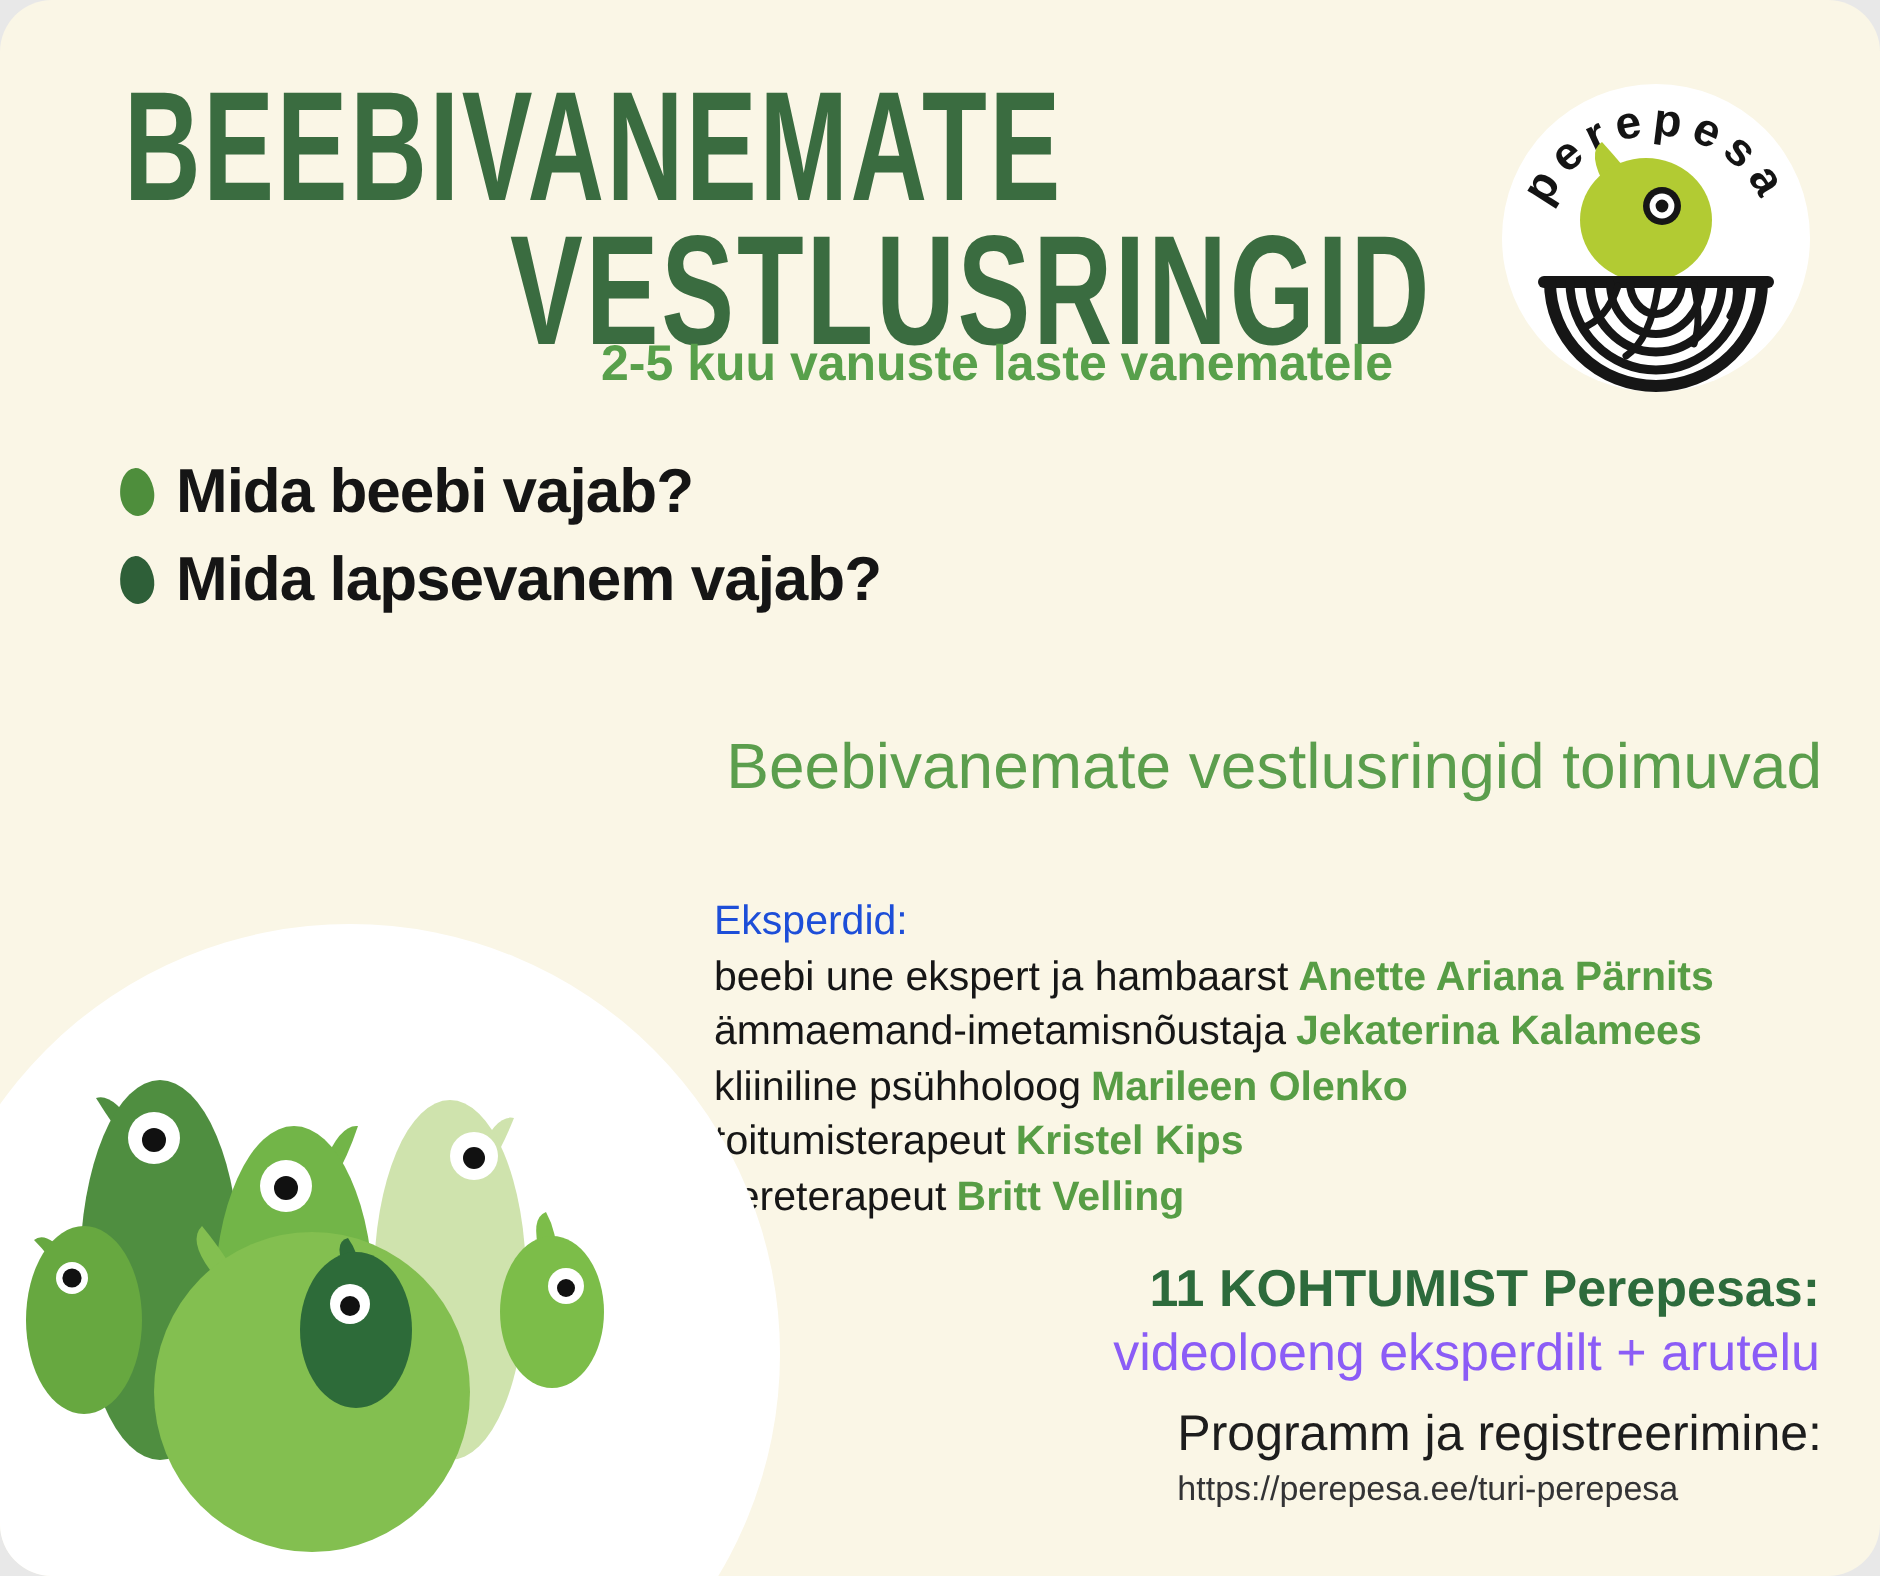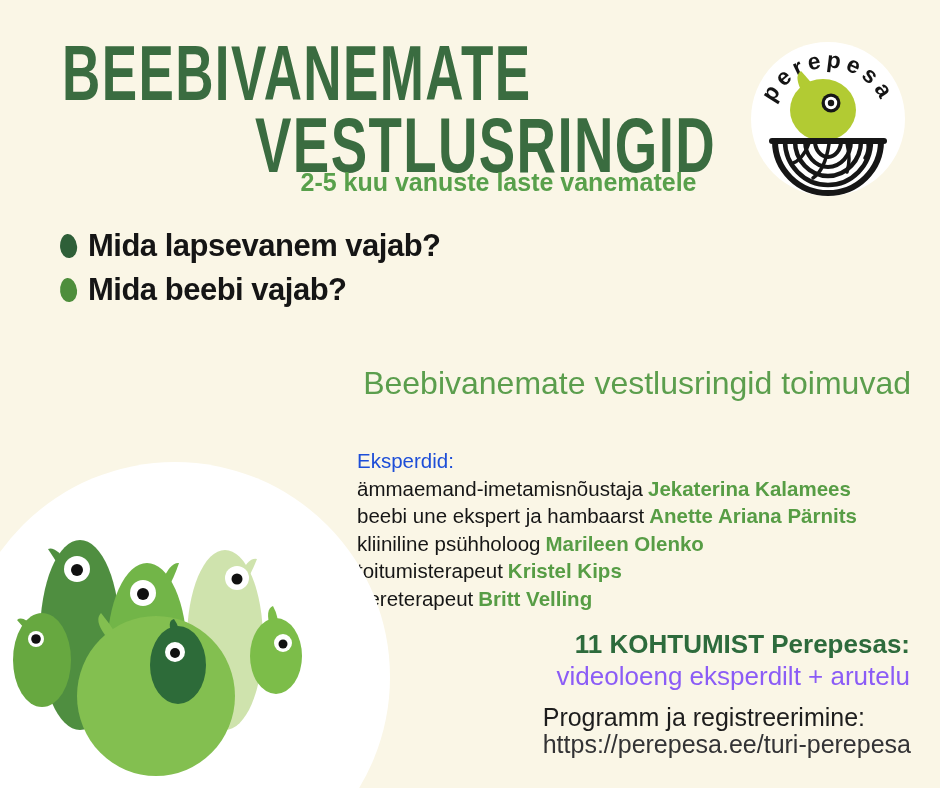--- a/index.html
+++ b/index.html
@@ -1,20 +1,21 @@
 <!DOCTYPE html>
 <html><head>
 <meta charset="utf-8">
 <style>
   html,body{margin:0;padding:0;background:#e8e8e8;}
   .poster{
     position:relative;width:940px;height:788px;overflow:hidden;
     background:#faf6e6;
     font-family:"Liberation Sans",sans-serif;
     color:#161616;
+    border-radius:26px;
   }
   
   .title-line{position:absolute;line-height:1;font-weight:700;color:#3a6c40;
     letter-spacing:2px;transform:scaleX(.68);transform-origin:left top;white-space:nowrap;}
   .title-line.l1{left:62px;top:34px;font-size:78px;}
   .title-line.l2{left:255px;top:106px;font-size:78px;transform:scaleX(.70);}
   .subtitle{position:absolute;left:255px;top:168px;width:487px;text-align:center;
     font-size:25px;font-weight:700;color:#58a04b;}
   
   .logo{position:absolute;left:751px;top:42px;width:154px;height:154px;}
@@ -31,21 +32,21 @@
   
   .experts{position:absolute;left:357px;top:447px;font-size:20.5px;line-height:27.5px;white-space:nowrap;}
   .experts-heading{color:#1d4ed8;}
   .expert-name{font-weight:700;color:#579d45;margin-left:5px;}
   
   .meetings{position:absolute;right:30px;top:628px;text-align:right;line-height:32px;white-space:nowrap;}
   .meetings-heading{font-size:26px;font-weight:700;color:#2d6b3c;}
   .meetings-desc{font-size:26px;color:#8b5cf6;}
   .registration{position:absolute;right:29px;top:704px;text-align:left;line-height:27px;white-space:nowrap;}
   .registration-label{font-size:25px;color:#1d1d1d;}
-  .registration-url{font-size:25px;color:#333335;text-decoration:none;display:block;}
+  .registration-url{font-size:17px;color:#333335;text-decoration:none;display:block;}
   
   .white-circle{position:absolute;left:-40px;top:462px;width:430px;height:430px;
     border-radius:50%;background:#ffffff;}
   .birds{position:absolute;left:10px;top:532px;}
 </style>
 </head>
 <body>
 
 <div class="poster">
 
@@ -77,40 +78,40 @@
       <path d="M 64,99 A 13,16 0 0 0 90,99" stroke-width="4"></path>
       <path d="M 40,122 Q 52,118 58,101" stroke-width="3.5"></path>
       <path d="M 62,136 Q 74,128 78,102" stroke-width="3.5"></path>
       <path d="M 96,130 Q 100,118 96,101" stroke-width="3.5"></path>
       <path d="M 114,116 Q 118,110 117,100" stroke-width="3.5"></path>
     </g>
   </svg>
 
   <div class="bullets">
     <div class="bullet-row">
+      <span class="bullet-egg" style="background: rgb(78, 142, 60);"></span>
+      <span class="bullet-label">Mida beebi vajab?</span>
+    </div>
+    <div class="bullet-row">
       <span class="bullet-egg" style="background: rgb(46, 95, 56);"></span>
       <span class="bullet-label">Mida lapsevanem vajab?</span>
-    </div>
-    <div class="bullet-row">
-      <span class="bullet-egg" style="background: rgb(78, 142, 60);"></span>
-      <span class="bullet-label">Mida beebi vajab?</span>
     </div>
   </div>
 
   <div class="schedule">
     <div>Beebivanemate vestlusringid toimuvad</div>
   </div>
 
   <div class="experts">
     <div class="experts-heading">Eksperdid:</div>
     <div class="expert-row">
-      <span>ämmaemand-imetamisnõustaja</span><span class="expert-name">Jekaterina Kalamees</span>
+      <span>beebi une ekspert ja hambaarst</span><span class="expert-name">Anette Ariana Pärnits</span>
     </div>
     <div class="expert-row">
-      <span>beebi une ekspert ja hambaarst</span><span class="expert-name">Anette Ariana Pärnits</span>
+      <span>ämmaemand-imetamisnõustaja</span><span class="expert-name">Jekaterina Kalamees</span>
     </div>
     <div class="expert-row">
       <span>kliiniline psühholoog</span><span class="expert-name">Marileen Olenko</span>
     </div>
     <div class="expert-row">
       <span>toitumisterapeut</span><span class="expert-name">Kristel Kips</span>
     </div>
     <div class="expert-row">
       <span>pereterapeut</span><span class="expert-name">Britt Velling</span>
     </div>

